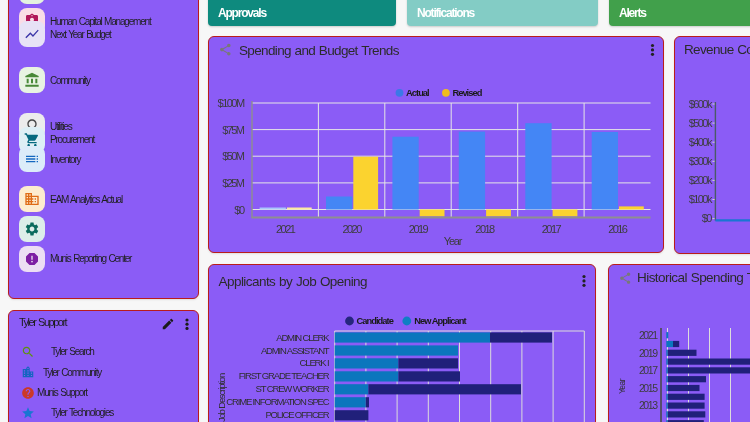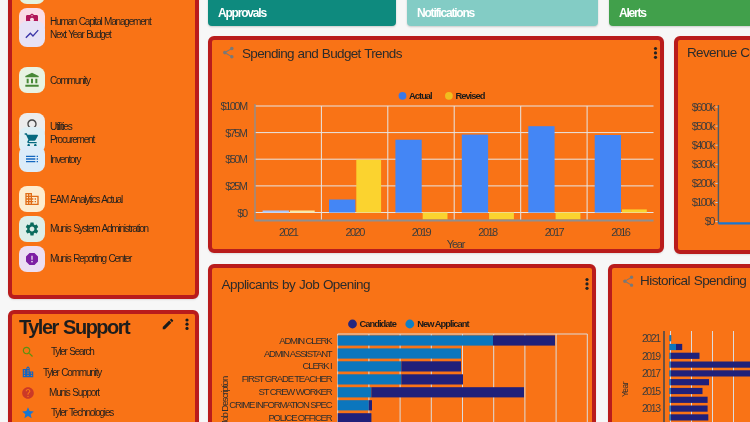--- a/index.html
+++ b/index.html
@@ -1,30 +1,30 @@
 <!DOCTYPE html>
 <html><head><meta charset="utf-8"><style>
 *{margin:0;padding:0;box-sizing:border-box}
 html,body{width:750px;height:422px;overflow:hidden;background:#f7f7f7;font-family:"Liberation Sans",sans-serif}
-.card{position:absolute;background:#f97316;border:4px solid #b91c1c;border-radius:6px;box-shadow:0 1px 2px rgba(0,0,0,.10)}
+.card{position:absolute;background:#8b5cf6;border:1px solid #b91c1c;border-radius:6px;box-shadow:0 1px 2px rgba(0,0,0,.10)}
 .hbtn{position:absolute;border-radius:4px;color:#fff;font-size:12px;font-weight:700;letter-spacing:-1.2px;display:flex;align-items:flex-end;padding:0 0 5.5px 10px;box-shadow:0 1px 2px rgba(0,0,0,.18)}
 .row{position:absolute;display:flex;align-items:center}
 .tile{width:26px;height:26px;border-radius:8px;display:flex;align-items:center;justify-content:center;flex:0 0 26px}
 .lbl{font-size:10px;color:#1f1f1f;margin-left:5px;white-space:nowrap;letter-spacing:-1.2px;word-spacing:1px}
 svg{display:block}
 </style></head>
 <body>
 
 <div class="card" style="left:8px;top:-30px;width:191px;height:329px;border-radius:6px"></div>
 <div id="menurows"></div>
 
 <div style="position:absolute;left:19px;top:-22px;width:26px;height:26px;border-radius:8px;background:#e4f2df"></div>
 
 <div class="card" style="left:8px;top:310px;width:191px;height:140px"></div>
-<span style="position:absolute;left:19px;top:316px;font-size:20px;font-weight:700;color:#1d1d1d;letter-spacing:-1.5px;word-spacing:1.2px">Tyler Support</span>
+<span style="position:absolute;left:19px;top:316px;font-size:11px;font-weight:400;color:#1d1d1d;letter-spacing:-1.5px;word-spacing:1.2px">Tyler Support</span>
 <svg style="position:absolute;left:161px;top:317px" width="14" height="14" viewBox="0 0 24 24" fill="#1b1b1b">
     <path d="M3 17.25V21h3.75L17.81 9.94l-3.75-3.75L3 17.25zM20.71 7.04c.39-.39.39-1.02 0-1.41l-2.34-2.34c-.39-.39-1.02-.39-1.41 0l-1.83 1.83 3.75 3.75 1.83-1.83z"></path>
   </svg>
 <svg style="position:absolute;left:181.5px;top:316px" width="10" height="16" viewBox="0 0 10 16" fill="#1b1b1b">
     <circle cx="5" cy="4" r="1.6"></circle>
     <circle cx="5" cy="8.2" r="1.6"></circle>
     <circle cx="5" cy="12.4" r="1.6"></circle>
   </svg>
 <div id="tylerrows"></div>
 
@@ -87,21 +87,20 @@
       </svg>
     </div>
     <span class="lbl">EAM Analytics Actual</span>
   </div>
 <div class="row" style="left:19px;top:215.9px;height:26px">
     <div class="tile" style="background:#ddeee9">
       <svg width="16" height="16" viewBox="0 0 24 24" fill="#0b6b5d">
         <path d="M19.14 12.94c.04-.3.06-.61.06-.94 0-.32-.02-.64-.07-.94l2.03-1.58c.18-.14.23-.41.12-.61l-1.92-3.32c-.12-.22-.37-.29-.59-.22l-2.39.96c-.5-.38-1.03-.7-1.62-.94l-.36-2.54c-.04-.24-.24-.41-.48-.41h-3.84c-.24 0-.43.17-.47.41l-.36 2.54c-.59.24-1.13.57-1.62.94l-2.39-.96c-.22-.08-.47 0-.59.22L2.74 8.87c-.12.21-.08.47.12.61l2.03 1.58c-.05.3-.09.63-.09.94s.02.64.07.94l-2.03 1.58c-.18.14-.23.41-.12.61l1.92 3.32c.12.22.37.29.59.22l2.39-.96c.5.38 1.03.7 1.62.94l.36 2.54c.05.24.24.41.48.41h3.84c.24 0 .44-.17.47-.41l.36-2.54c.59-.24 1.13-.56 1.62-.94l2.39.96c.22.08.47 0 .59-.22l1.92-3.32c.12-.22.07-.47-.12-.61l-2.01-1.58zM12 15.6c-1.98 0-3.6-1.62-3.6-3.6s1.62-3.6 3.6-3.6 3.6 1.62 3.6 3.6-1.62 3.6-3.6 3.6z"></path>
       </svg>
     </div>
-    <span class="lbl">Munis System Administration</span>
   </div>
 <div class="row" style="left:19px;top:245.6px;height:26px">
     <div class="tile" style="background:#ecdef3">
       <svg width="16" height="16" viewBox="0 0 24 24" fill="#7d1ea3">
         <path d="M15.73 3H8.27L3 8.27v7.46L8.27 21h7.46L21 15.73V8.27L15.73 3zM12 17.3c-.72 0-1.3-.58-1.3-1.3 0-.72.58-1.3 1.3-1.3.72 0 1.3.58 1.3 1.3 0 .72-.58 1.3-1.3 1.3zm1-4.3h-2V7h2v6z"></path>
       </svg>
     </div>
     <span class="lbl">Munis Reporting Center</span>
   </div>
 
@@ -120,21 +119,21 @@
       </svg>
     </div>
     <span class="lbl" style="margin-left:8px">Tyler Community</span>
   </div>
 <div class="row" style="left:19px;top:382.6px;height:20px">
     <div style="width:14px;height:14px;margin-left:2px">
       <svg width="14" height="14" viewBox="0 0 24 24" fill="#cb3927">
         <path d="M12 2C6.48 2 2 6.48 2 12s4.48 10 10 10 10-4.48 10-10S17.52 2 12 2zm1 17h-2v-2h2v2zm2.07-7.75l-.9.92C13.45 12.9 13 13.5 13 15h-2v-.5c0-1.1.45-2.1 1.17-2.83l1.24-1.26c.37-.36.59-.86.59-1.41 0-1.1-.9-2-2-2s-2 .9-2 2H8c0-2.21 1.79-4 4-4s4 1.79 4 4c0 .88-.36 1.68-.93 2.25z"></path>
       </svg>
     </div>
-    <span class="lbl" style="margin-left:14px">Munis Support</span>
+    <span class="lbl" style="margin-left:2px">Munis Support</span>
   </div>
 <div class="row" style="left:19px;top:402.9px;height:20px">
     <div style="width:14px;height:14px;margin-left:2px">
       <svg width="14" height="14" viewBox="0 0 24 24" fill="#1976d2">
         <path d="M12 17.27L18.18 21l-1.64-7.03L22 9.24l-7.19-.61L12 2 9.19 8.63 2 9.24l5.46 4.73L5.82 21z"></path>
       </svg>
     </div>
     <span class="lbl" style="margin-left:16px">Tyler Technologies</span>
   </div>
 

